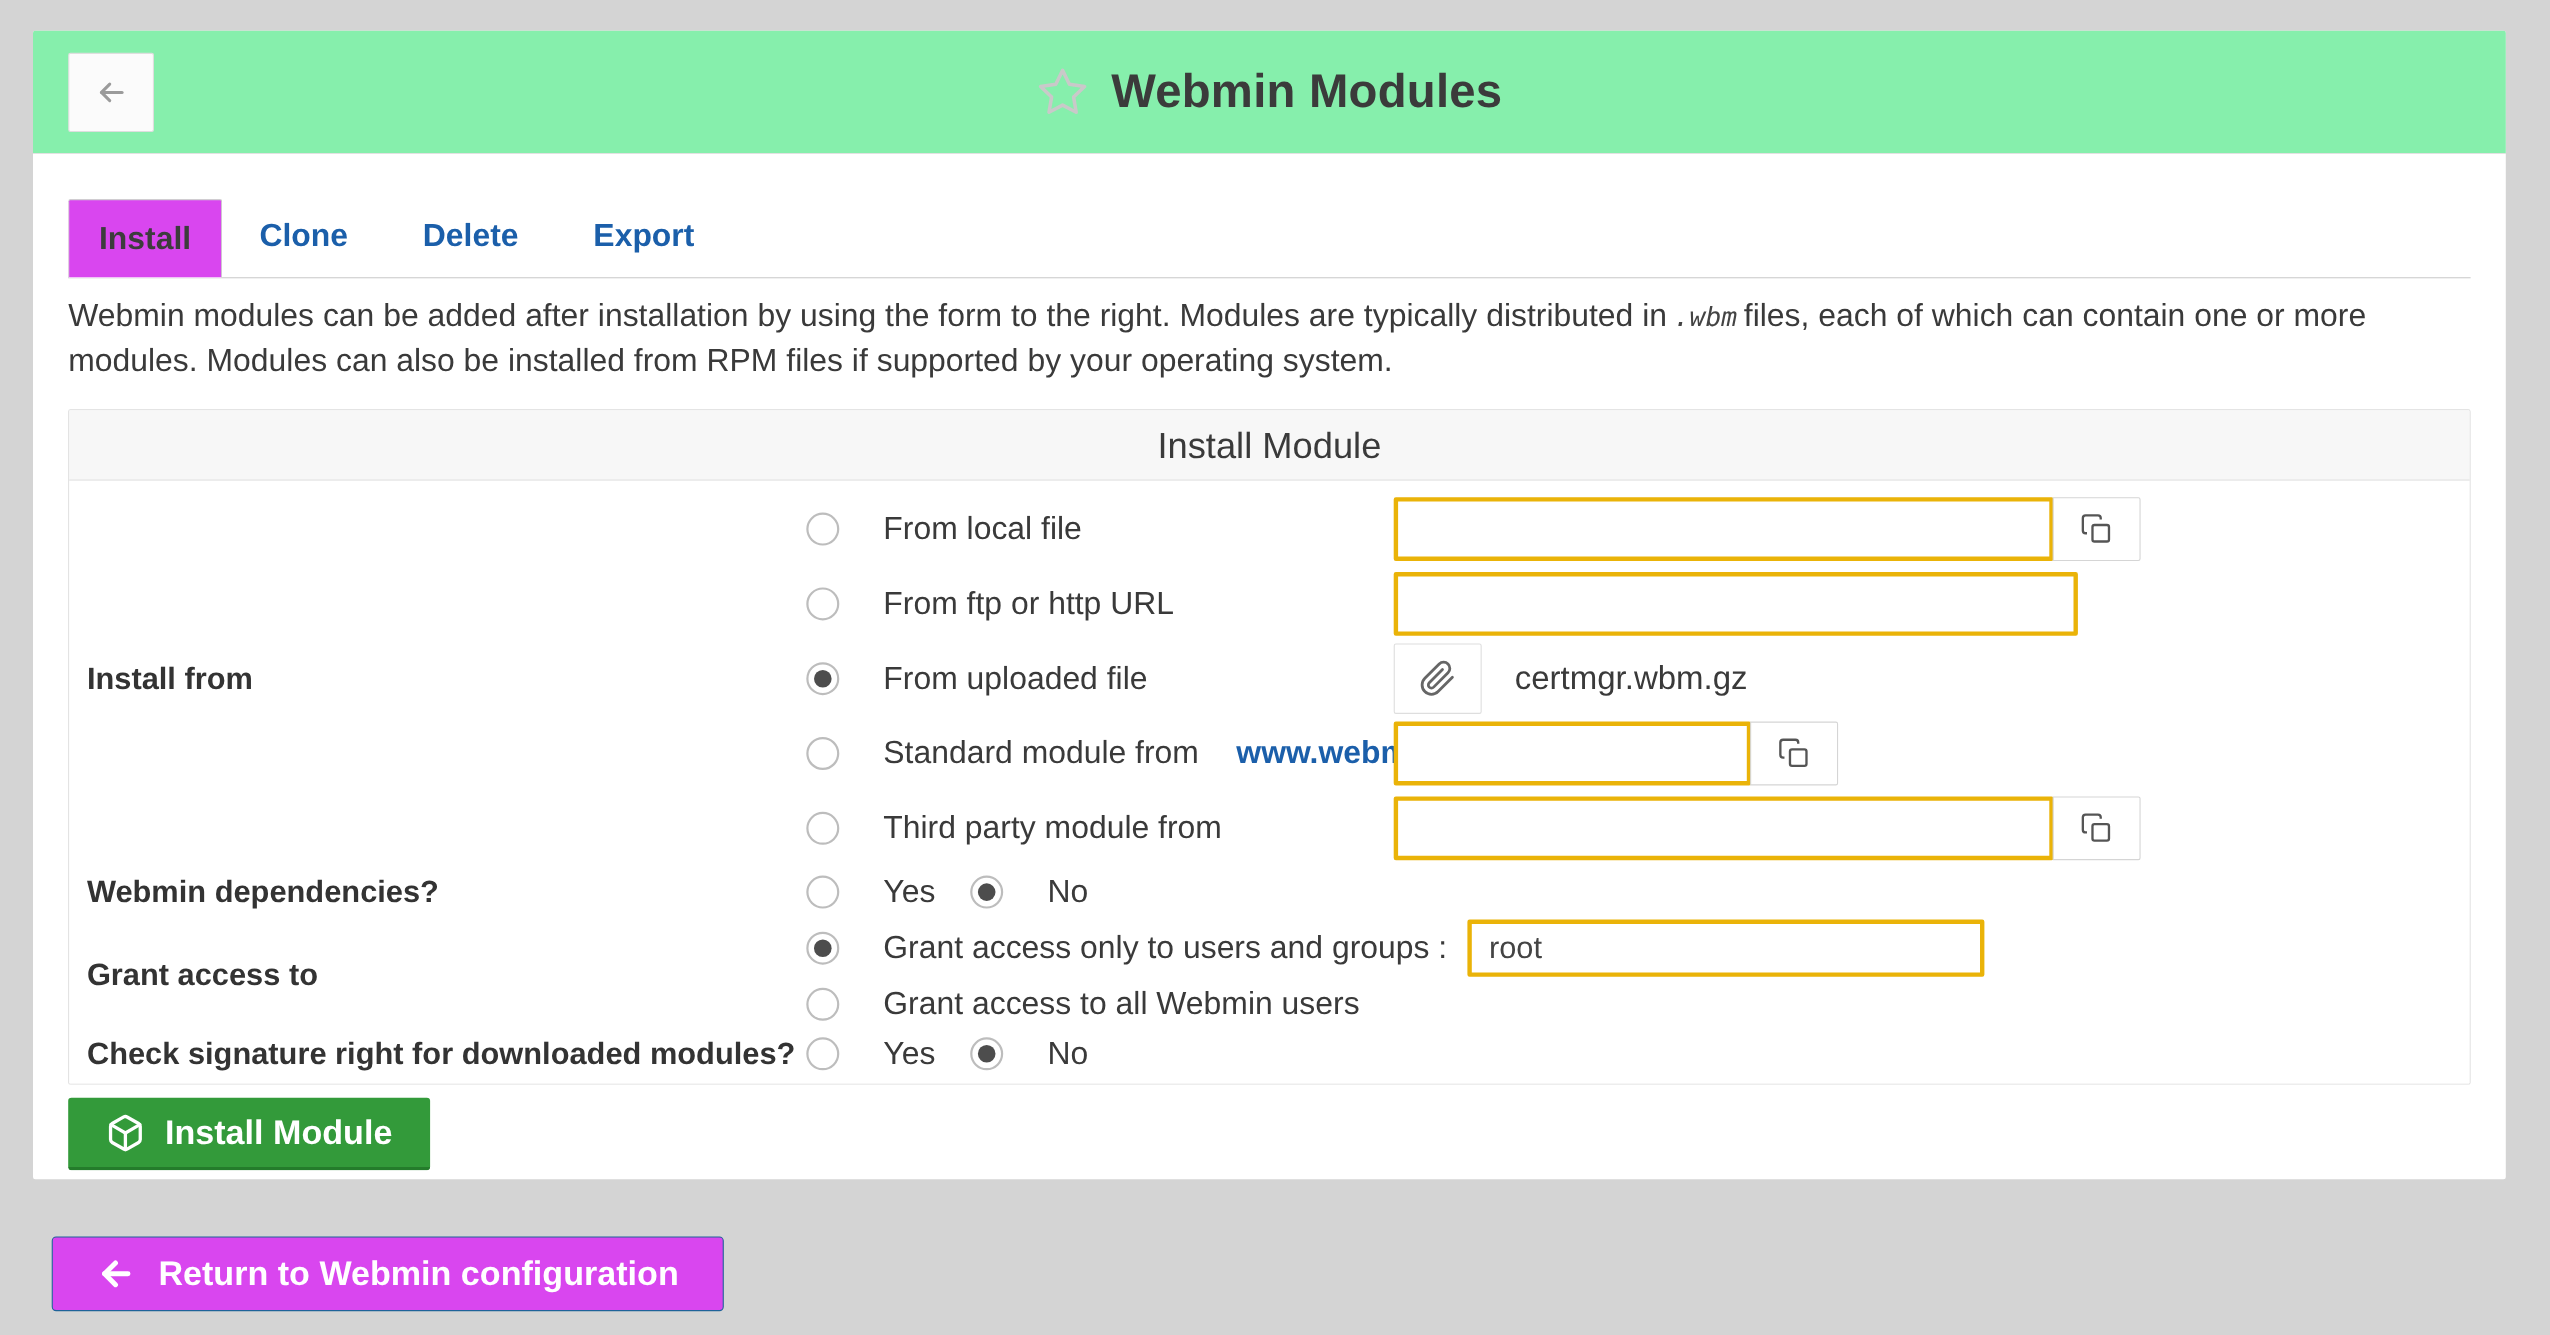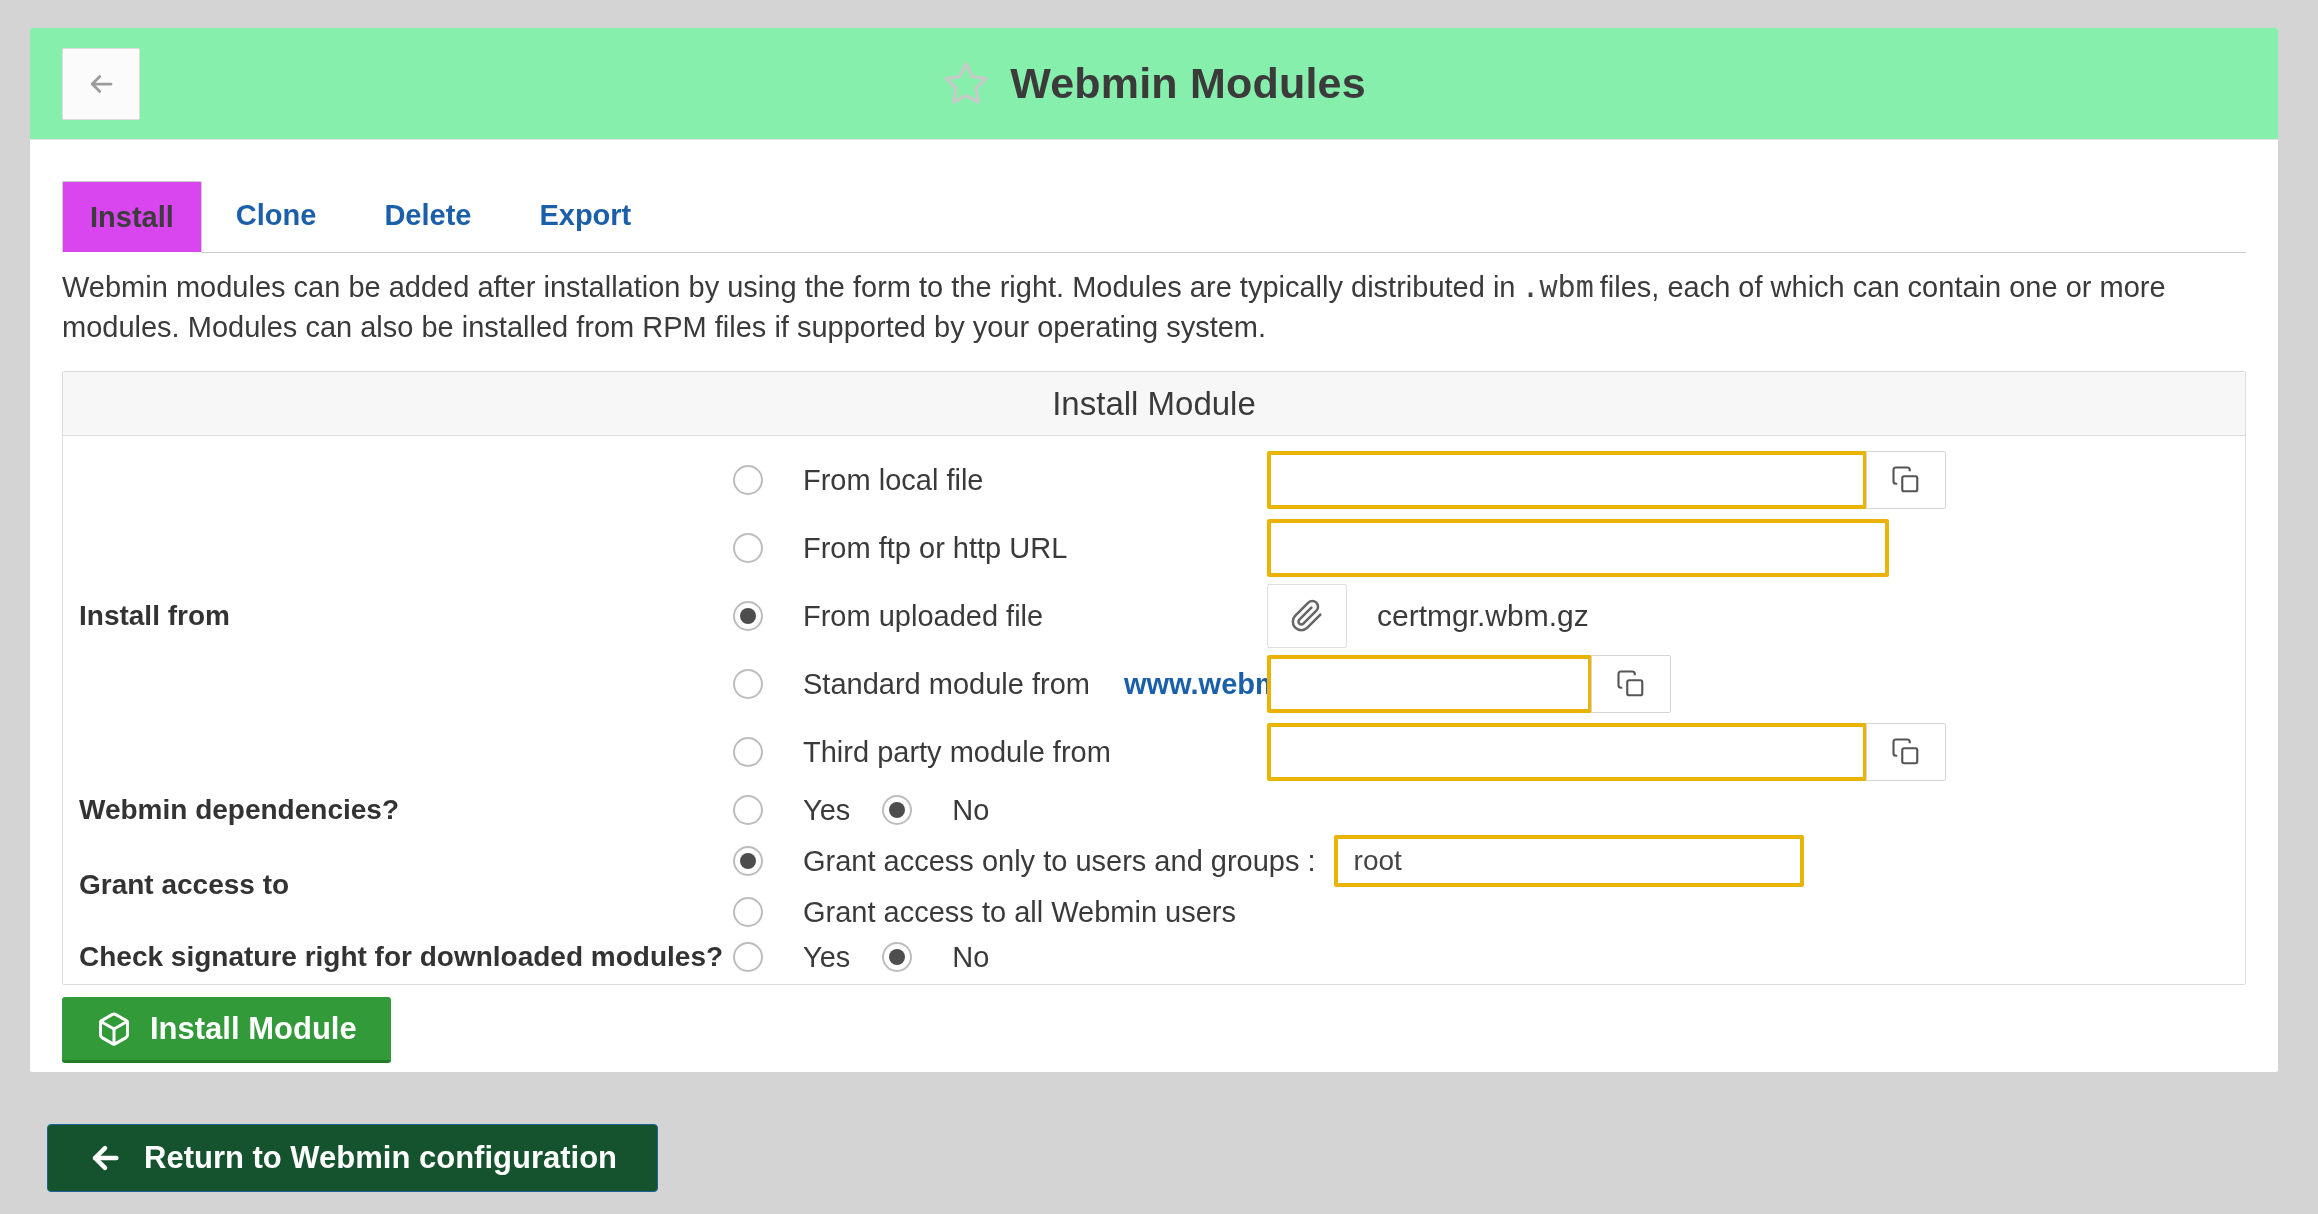--- a/index.html
+++ b/index.html
@@ -72,21 +72,22 @@
     padding:0 27px;
   }
 
   
   .intro {
     margin:14px 32px 0 32px;
     font-size:29px; line-height:40px; color:#3a3a3a;
   }
   .intro code {
     font-family:"DejaVu Sans Mono","Liberation Mono",monospace;
-    font-size:30px;
+    font-style:italic;
+    font-size:24px;
     color:#444;
     padding:0 6px;
   }
 
   
   .panel {
     margin:24px 32px 0 32px;
     border:1px solid #dcdcdc;
     border-radius:2px;
   }
@@ -166,21 +167,21 @@
     border:none; border-bottom:3px solid #247c2b;
     border-radius:3px;
     color:#fff; font-size:31px; font-weight:700;
     font-family:inherit;
     display:inline-flex; align-items:center; gap:18px;
     cursor:pointer;
   }
   .btn-blue {
     position:absolute; left:47px; top:1124px;
     height:68px; padding:0 40px;
-    background:#14532d;
+    background:#d946ef;
     border:1px solid #1e6398;
     border-radius:4px;
     color:#fff; font-size:31px; font-weight:700;
     font-family:inherit;
     display:inline-flex; align-items:center; gap:22px;
     cursor:pointer;
   }
   .icon { display:block; }
 </style>
 </head>

